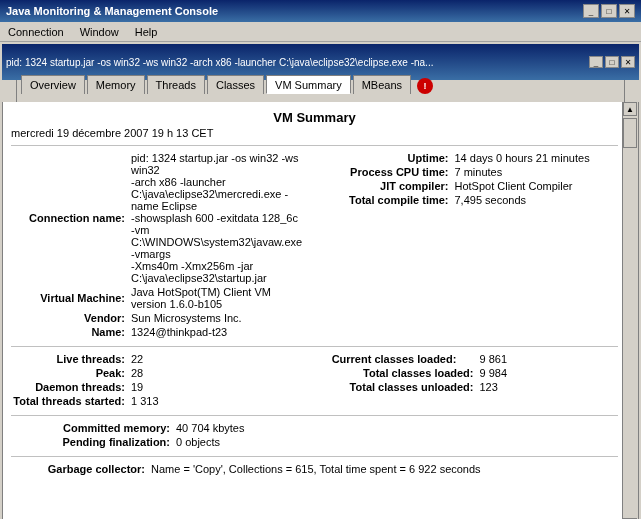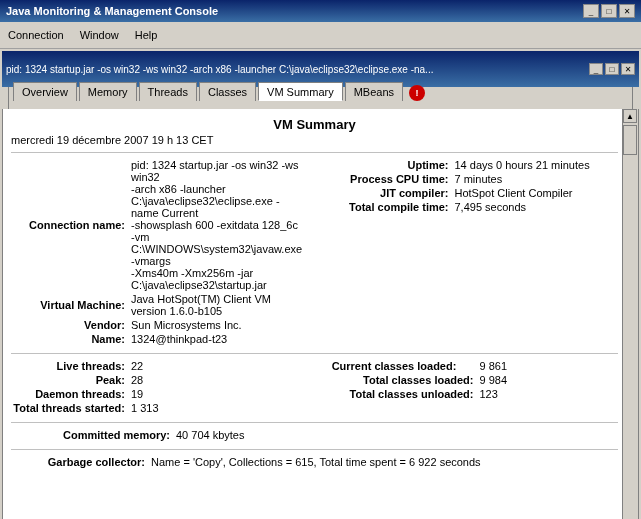--- a/index.html
+++ b/index.html
@@ -41,21 +41,21 @@
       cursor: pointer;
       color: black;
     }
     
     .menu-bar {
       background: #d4d0c8;
       border-bottom: 1px solid #a0a0a0;
       padding: 2px 4px;
       display: flex;
       gap: 8px;
-      height: 27px;
+      height: 20px;
       align-items: center;
     }
     .menu-item {
       font-size: 11px;
       padding: 1px 4px;
       cursor: pointer;
     }
     
     .sub-title-bar {
       background: linear-gradient(to bottom, #0a246a, #3a6ea5);
@@ -80,21 +80,21 @@
       justify-content: center;
       cursor: pointer;
       color: black;
     }
     
     .tab-bar {
       background: #d4d0c8;
       display: flex;
       align-items: flex-end;
       padding: 8px 4px;
-      margin: 0 8px;
+      margin: 0 16px;
       border-left: 1px solid #808080;
       border-right: 1px solid #808080;
       height: 22px;
     }
     .tab {
       padding: 2px 8px;
       border: 1px solid #808080;
       border-bottom: none;
       background: #d4d0c8;
       cursor: pointer;
@@ -251,21 +251,21 @@
     <hr class="divider">
 
     <div style="display:flex;">
 
       <div style="flex:1; padding-right:10px;">
         <div class="info-row">
           <span class="info-label">Connection name:</span>
           <span class="info-value">
             <span>pid: 1324 startup.jar -os win32 -ws win32</span><br>
             <span>-arch x86 -launcher</span><br>
-            <span>C:\java\eclipse32\eclipse.exe -name Current</span><br>
+            <span>C:\java\eclipse32\mercredi.exe -name Eclipse</span><br>
             <span>-showsplash 600 -exitdata 128_6c -vm</span><br>
             <span>C:\WINDOWS\system32\javaw.exe -vmargs</span><br>
             <span>-Xms40m -Xmx256m -jar</span><br>
             <span>C:\java\eclipse32\startup.jar</span>
           </span>
         </div>
         <div class="info-row">
           <span class="info-label">Virtual Machine:</span>
           <span class="info-value">Java HotSpot(TM) Client VM version 1.6.0-b105</span>
         </div>
@@ -341,20 +341,24 @@
     <hr class="section-divider">
 
     <div style="display:flex;">
 
 
       <div style="flex:1;">
         <div class="stat-row">
           <span class="stat-label" style="min-width:165px; text-align:right; padding-right:6px;">Committed memory:</span>
           <span class="stat-value">40 704 kbytes</span>
         </div>
+        <div class="stat-row">
+          <span class="stat-label" style="min-width:165px; text-align:right; padding-right:6px;">Pending finalization:</span>
+          <span class="stat-value">0 objects</span>
+        </div>
       </div>
     </div>
 
     <hr class="section-divider">
 
     <div class="stat-row">
       <span class="stat-label" style="min-width:140px;">Garbage collector:</span>
       <span class="stat-value">Name = 'Copy', Collections = 615, Total time spent = 6 922 seconds</span>
     </div>
 

